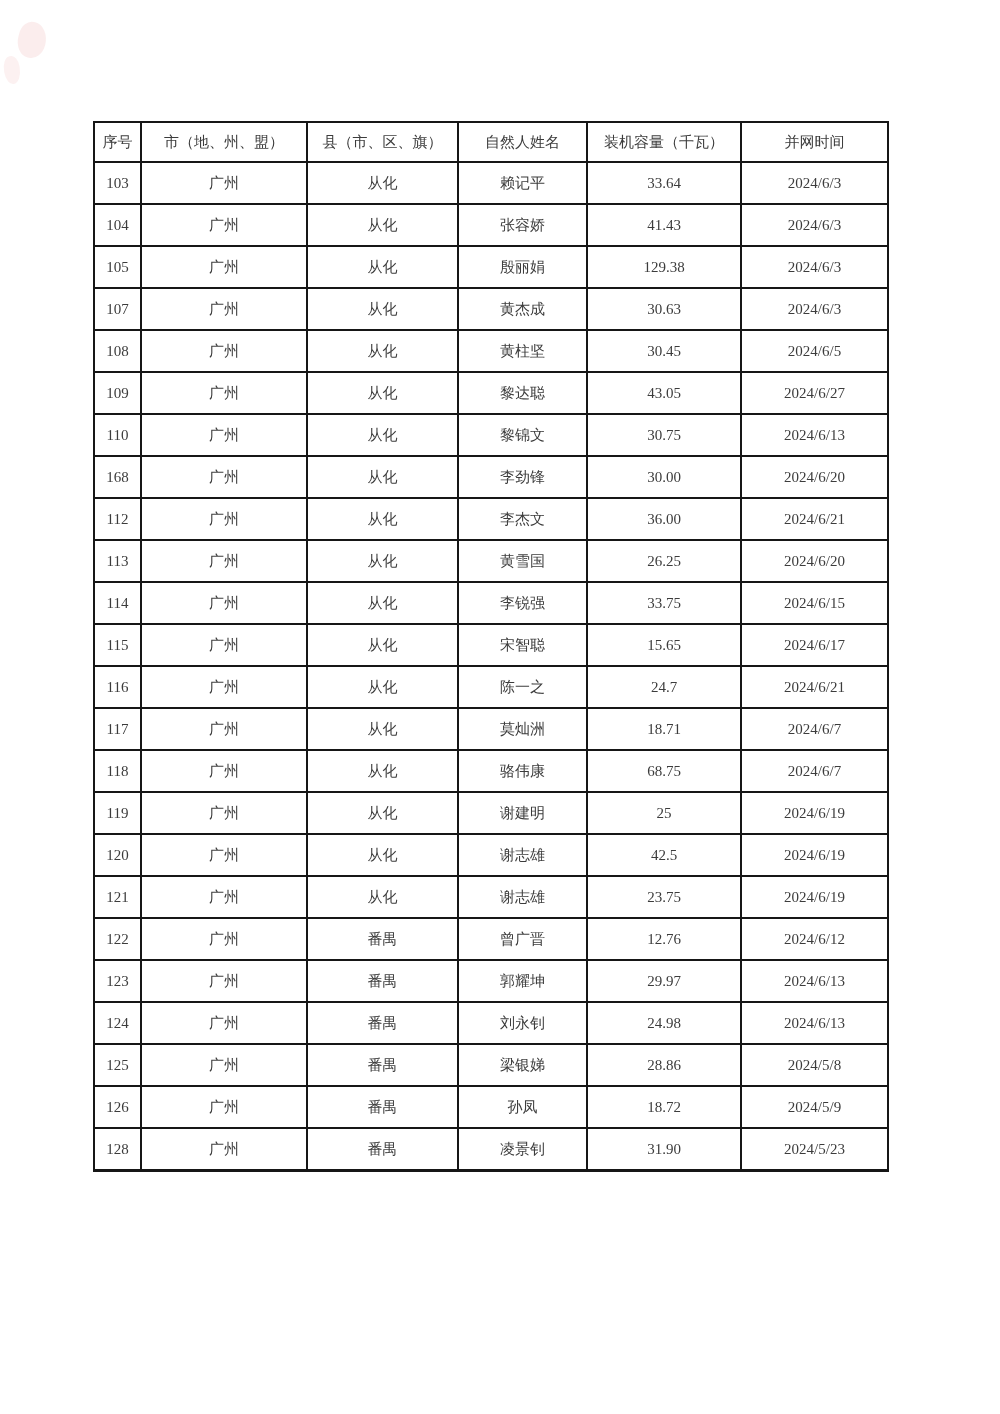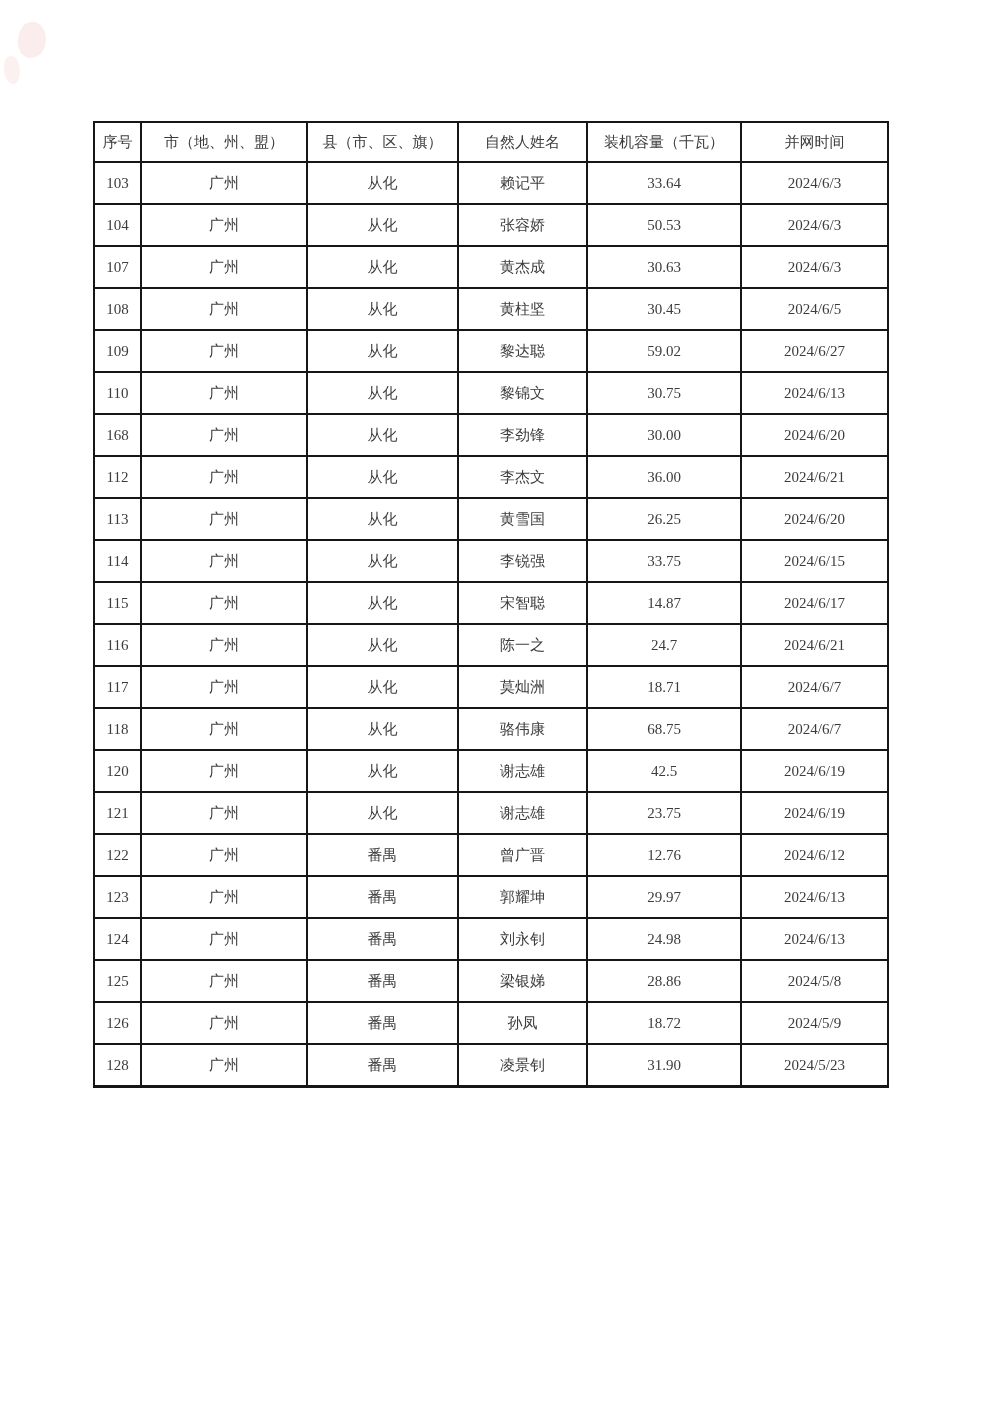--- a/index.html
+++ b/index.html
@@ -96,21 +96,29 @@
           <td>从化</td>
           <td>赖记平</td>
           <td>33.64</td>
           <td>2024/6/3</td>
         </tr>
         <tr>
           <td>104</td>
           <td>广州</td>
           <td>从化</td>
           <td>张容娇</td>
-          <td>50.53</td>
+          <td>41.43</td>
+          <td>2024/6/3</td>
+        </tr>
+        <tr>
+          <td>105</td>
+          <td>广州</td>
+          <td>从化</td>
+          <td>殷丽娟</td>
+          <td>129.38</td>
           <td>2024/6/3</td>
         </tr>
         <tr>
           <td>107</td>
           <td>广州</td>
           <td>从化</td>
           <td>黄杰成</td>
           <td>30.63</td>
           <td>2024/6/3</td>
         </tr>
@@ -120,21 +128,21 @@
           <td>从化</td>
           <td>黄柱坚</td>
           <td>30.45</td>
           <td>2024/6/5</td>
         </tr>
         <tr>
           <td>109</td>
           <td>广州</td>
           <td>从化</td>
           <td>黎达聪</td>
-          <td>59.02</td>
+          <td>43.05</td>
           <td>2024/6/27</td>
         </tr>
         <tr>
           <td>110</td>
           <td>广州</td>
           <td>从化</td>
           <td>黎锦文</td>
           <td>30.75</td>
           <td>2024/6/13</td>
         </tr>
@@ -168,21 +176,21 @@
           <td>从化</td>
           <td>李锐强</td>
           <td>33.75</td>
           <td>2024/6/15</td>
         </tr>
         <tr>
           <td>115</td>
           <td>广州</td>
           <td>从化</td>
           <td>宋智聪</td>
-          <td>14.87</td>
+          <td>15.65</td>
           <td>2024/6/17</td>
         </tr>
         <tr>
           <td>116</td>
           <td>广州</td>
           <td>从化</td>
           <td>陈一之</td>
           <td>24.7</td>
           <td>2024/6/21</td>
         </tr>
@@ -194,20 +202,28 @@
           <td>18.71</td>
           <td>2024/6/7</td>
         </tr>
         <tr>
           <td>118</td>
           <td>广州</td>
           <td>从化</td>
           <td>骆伟康</td>
           <td>68.75</td>
           <td>2024/6/7</td>
+        </tr>
+        <tr>
+          <td>119</td>
+          <td>广州</td>
+          <td>从化</td>
+          <td>谢建明</td>
+          <td>25</td>
+          <td>2024/6/19</td>
         </tr>
         <tr>
           <td>120</td>
           <td>广州</td>
           <td>从化</td>
           <td>谢志雄</td>
           <td>42.5</td>
           <td>2024/6/19</td>
         </tr>
         <tr>

